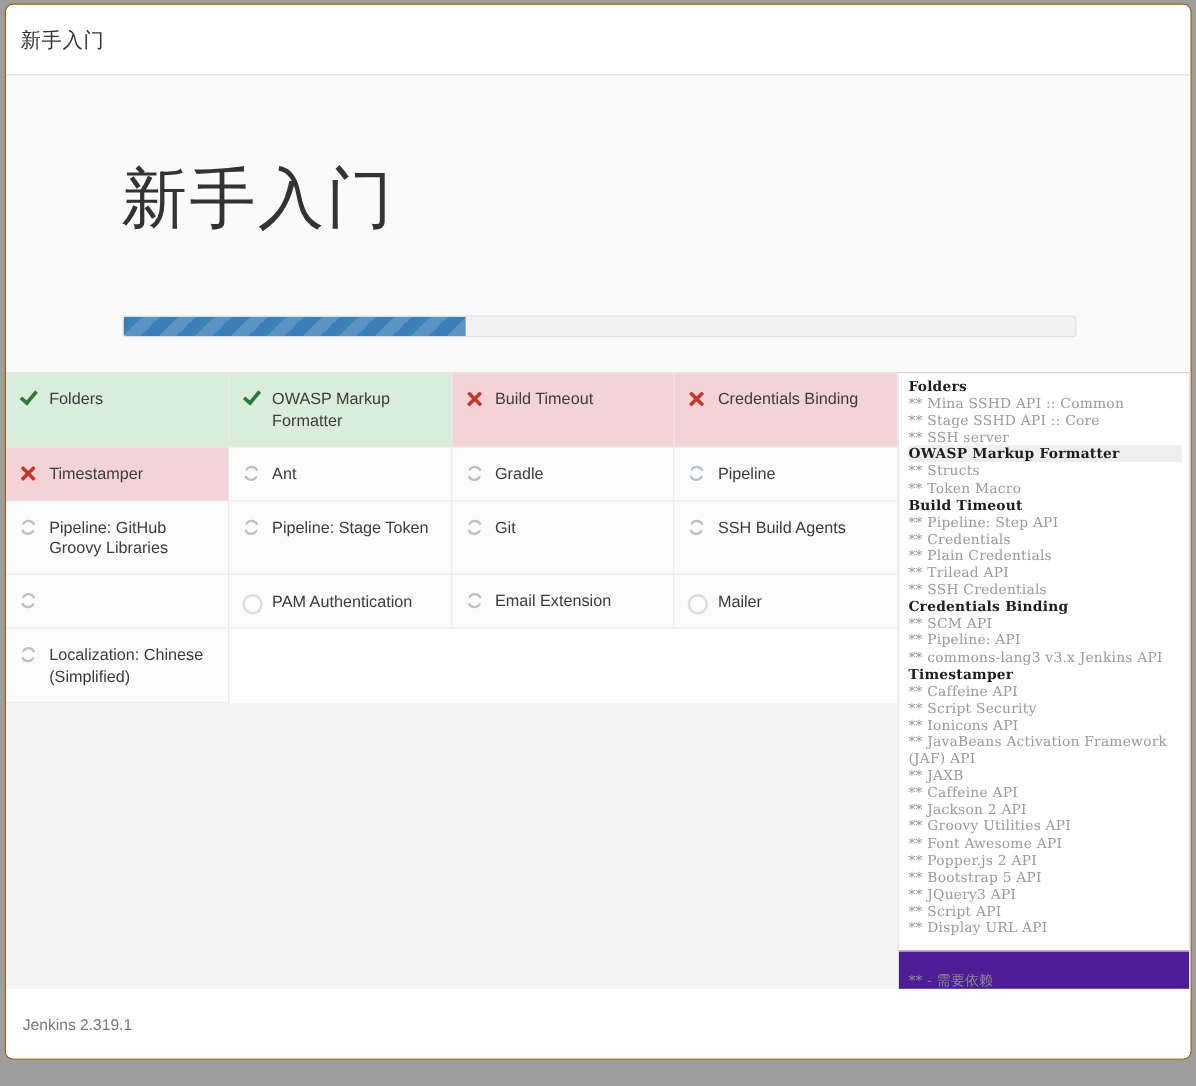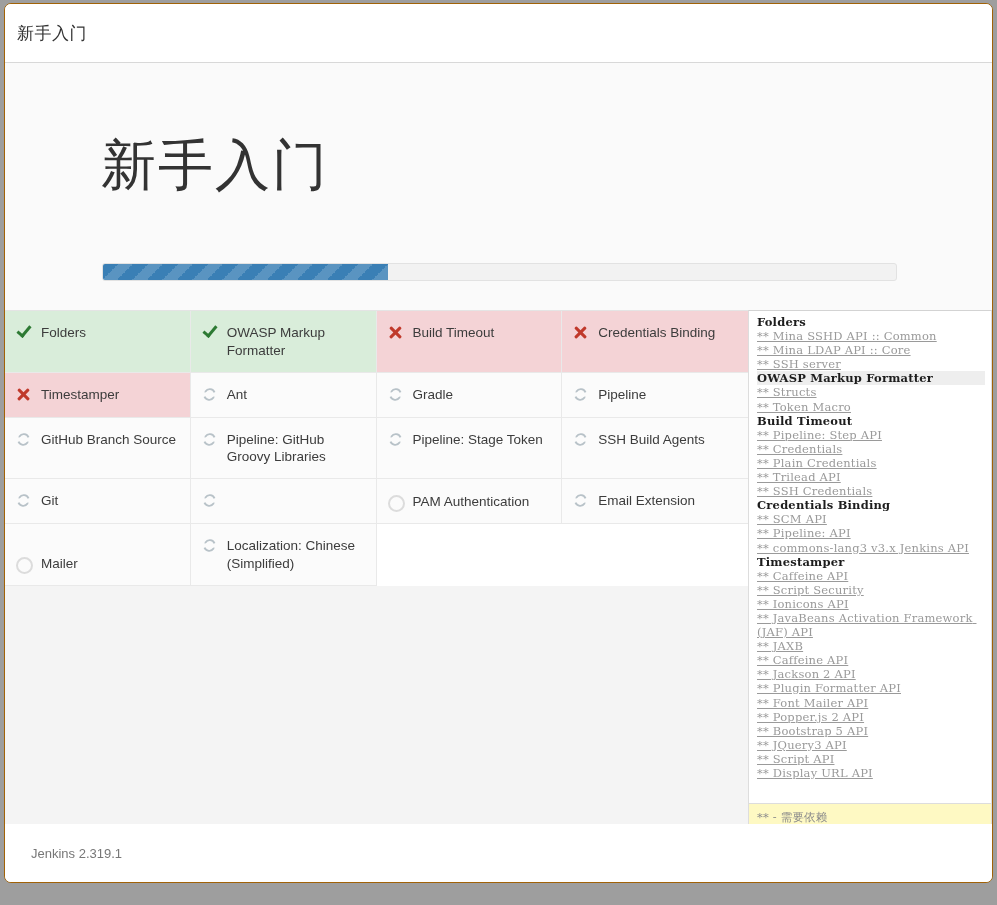--- a/index.html
+++ b/index.html
@@ -211,41 +211,40 @@
     white-space: pre-wrap;
     word-break: break-word;
     letter-spacing: 0.2px;
   }
   .log-line.plugin {
     color: #1d1d1d;
     font-weight: bold;
   }
   .log-line.dep {
     color: #9a9a9a;
-    text-decoration: underline;
   }
   .log-line.hl {
     background: #eeeeee;
   }
   .log-footer {
     border-top: 1px solid #dddddd;
-    background: #fef9c3;
-    padding: 6px 8px 7px 8px;
+    background: #4c1d95;
+    padding: 17px 8px 7px 8px;
     box-sizing: border-box;
   }
   .log-footer .log-line { color: #8c8c8c; font-weight: normal; }
 
   
   .footer {
     height: 58px;
     min-height: 58px;
     background: #ffffff;
     display: flex;
     align-items: center;
-    padding-left: 26px;
+    padding-left: 14px;
     box-sizing: border-box;
   }
   .footer-text {
     font-size: 13px;
     color: #777777;
   }
 </style>
 </head>
 <body>
 
@@ -313,57 +312,48 @@
             </span>
             <span class="cell-label">Pipeline</span>
           </div>
           <div class="cell state-progress">
             <span class="st st-spin">
               <svg width="17" height="17" viewBox="0 0 24 24" aria-hidden="true">
                 <path d="M20.3 8.4A8.6 8.6 0 0 0 5.2 6.9l-.1 2.6 2.3-1.2A6 6 0 0 1 17.8 9.4z" fill="#b8c2c8"></path>
                 <path d="M3.7 15.6a8.6 8.6 0 0 0 15.1 1.5l.1-2.6-2.3 1.2A6 6 0 0 1 6.2 14.6z" fill="#b8c2c8"></path>
               </svg>
             </span>
-            <span class="cell-label">GitHub Branch Source</span>
-          </div>
-          <div class="cell state-progress">
-            <span class="st st-spin">
-              <svg width="17" height="17" viewBox="0 0 24 24" aria-hidden="true">
-                <path d="M20.3 8.4A8.6 8.6 0 0 0 5.2 6.9l-.1 2.6 2.3-1.2A6 6 0 0 1 17.8 9.4z" fill="#b8c2c8"></path>
-                <path d="M3.7 15.6a8.6 8.6 0 0 0 15.1 1.5l.1-2.6-2.3 1.2A6 6 0 0 1 6.2 14.6z" fill="#b8c2c8"></path>
-              </svg>
-            </span>
             <span class="cell-label">Pipeline: GitHub Groovy Libraries</span>
           </div>
           <div class="cell state-progress">
             <span class="st st-spin">
               <svg width="17" height="17" viewBox="0 0 24 24" aria-hidden="true">
                 <path d="M20.3 8.4A8.6 8.6 0 0 0 5.2 6.9l-.1 2.6 2.3-1.2A6 6 0 0 1 17.8 9.4z" fill="#b8c2c8"></path>
                 <path d="M3.7 15.6a8.6 8.6 0 0 0 15.1 1.5l.1-2.6-2.3 1.2A6 6 0 0 1 6.2 14.6z" fill="#b8c2c8"></path>
               </svg>
             </span>
             <span class="cell-label">Pipeline: Stage Token</span>
           </div>
           <div class="cell state-progress">
             <span class="st st-spin">
               <svg width="17" height="17" viewBox="0 0 24 24" aria-hidden="true">
                 <path d="M20.3 8.4A8.6 8.6 0 0 0 5.2 6.9l-.1 2.6 2.3-1.2A6 6 0 0 1 17.8 9.4z" fill="#b8c2c8"></path>
                 <path d="M3.7 15.6a8.6 8.6 0 0 0 15.1 1.5l.1-2.6-2.3 1.2A6 6 0 0 1 6.2 14.6z" fill="#b8c2c8"></path>
               </svg>
             </span>
+            <span class="cell-label">Git</span>
+          </div>
+          <div class="cell state-progress">
+            <span class="st st-spin">
+              <svg width="17" height="17" viewBox="0 0 24 24" aria-hidden="true">
+                <path d="M20.3 8.4A8.6 8.6 0 0 0 5.2 6.9l-.1 2.6 2.3-1.2A6 6 0 0 1 17.8 9.4z" fill="#b8c2c8"></path>
+                <path d="M3.7 15.6a8.6 8.6 0 0 0 15.1 1.5l.1-2.6-2.3 1.2A6 6 0 0 1 6.2 14.6z" fill="#b8c2c8"></path>
+              </svg>
+            </span>
             <span class="cell-label">SSH Build Agents</span>
-          </div>
-          <div class="cell state-progress">
-            <span class="st st-spin">
-              <svg width="17" height="17" viewBox="0 0 24 24" aria-hidden="true">
-                <path d="M20.3 8.4A8.6 8.6 0 0 0 5.2 6.9l-.1 2.6 2.3-1.2A6 6 0 0 1 17.8 9.4z" fill="#b8c2c8"></path>
-                <path d="M3.7 15.6a8.6 8.6 0 0 0 15.1 1.5l.1-2.6-2.3 1.2A6 6 0 0 1 6.2 14.6z" fill="#b8c2c8"></path>
-              </svg>
-            </span>
-            <span class="cell-label">Git</span>
           </div>
           <div class="cell state-progress">
             <span class="st st-spin">
               <svg width="17" height="17" viewBox="0 0 24 24" aria-hidden="true">
                 <path d="M20.3 8.4A8.6 8.6 0 0 0 5.2 6.9l-.1 2.6 2.3-1.2A6 6 0 0 1 17.8 9.4z" fill="#b8c2c8"></path>
                 <path d="M3.7 15.6a8.6 8.6 0 0 0 15.1 1.5l.1-2.6-2.3 1.2A6 6 0 0 1 6.2 14.6z" fill="#b8c2c8"></path>
               </svg>
             </span>
           </div>
           <div class="cell state-pending">
@@ -392,21 +382,21 @@
             </span>
             <span class="cell-label">Localization: Chinese (Simplified)</span>
           </div>
         </div>
     </div>
 
     <div class="log-panel">
       <div class="log-scroll" id="log-scroll">
           <div class="log-line plugin">Folders</div>
           <div class="log-line dep">** Mina SSHD API :: Common</div>
-          <div class="log-line dep">** Mina LDAP API :: Core</div>
+          <div class="log-line dep">** Stage SSHD API :: Core</div>
           <div class="log-line dep">** SSH server</div>
           <div class="log-line plugin hl">OWASP Markup Formatter</div>
           <div class="log-line dep">** Structs</div>
           <div class="log-line dep">** Token Macro</div>
           <div class="log-line plugin">Build Timeout</div>
           <div class="log-line dep">** Pipeline: Step API</div>
           <div class="log-line dep">** Credentials</div>
           <div class="log-line dep">** Plain Credentials</div>
           <div class="log-line dep">** Trilead API</div>
           <div class="log-line dep">** SSH Credentials</div>
@@ -415,22 +405,22 @@
           <div class="log-line dep">** Pipeline: API</div>
           <div class="log-line dep">** commons-lang3 v3.x Jenkins API</div>
           <div class="log-line plugin">Timestamper</div>
           <div class="log-line dep">** Caffeine API</div>
           <div class="log-line dep">** Script Security</div>
           <div class="log-line dep">** Ionicons API</div>
           <div class="log-line dep">** JavaBeans Activation Framework (JAF) API</div>
           <div class="log-line dep">** JAXB</div>
           <div class="log-line dep">** Caffeine API</div>
           <div class="log-line dep">** Jackson 2 API</div>
-          <div class="log-line dep">** Plugin Formatter API</div>
-          <div class="log-line dep">** Font Mailer API</div>
+          <div class="log-line dep">** Groovy Utilities API</div>
+          <div class="log-line dep">** Font Awesome API</div>
           <div class="log-line dep">** Popper.js 2 API</div>
           <div class="log-line dep">** Bootstrap 5 API</div>
           <div class="log-line dep">** JQuery3 API</div>
           <div class="log-line dep">** Script API</div>
           <div class="log-line dep">** Display URL API</div>
         </div>
       <div class="log-footer">
         <div class="log-line">** - 需要依赖</div>
       </div>
     </div>

